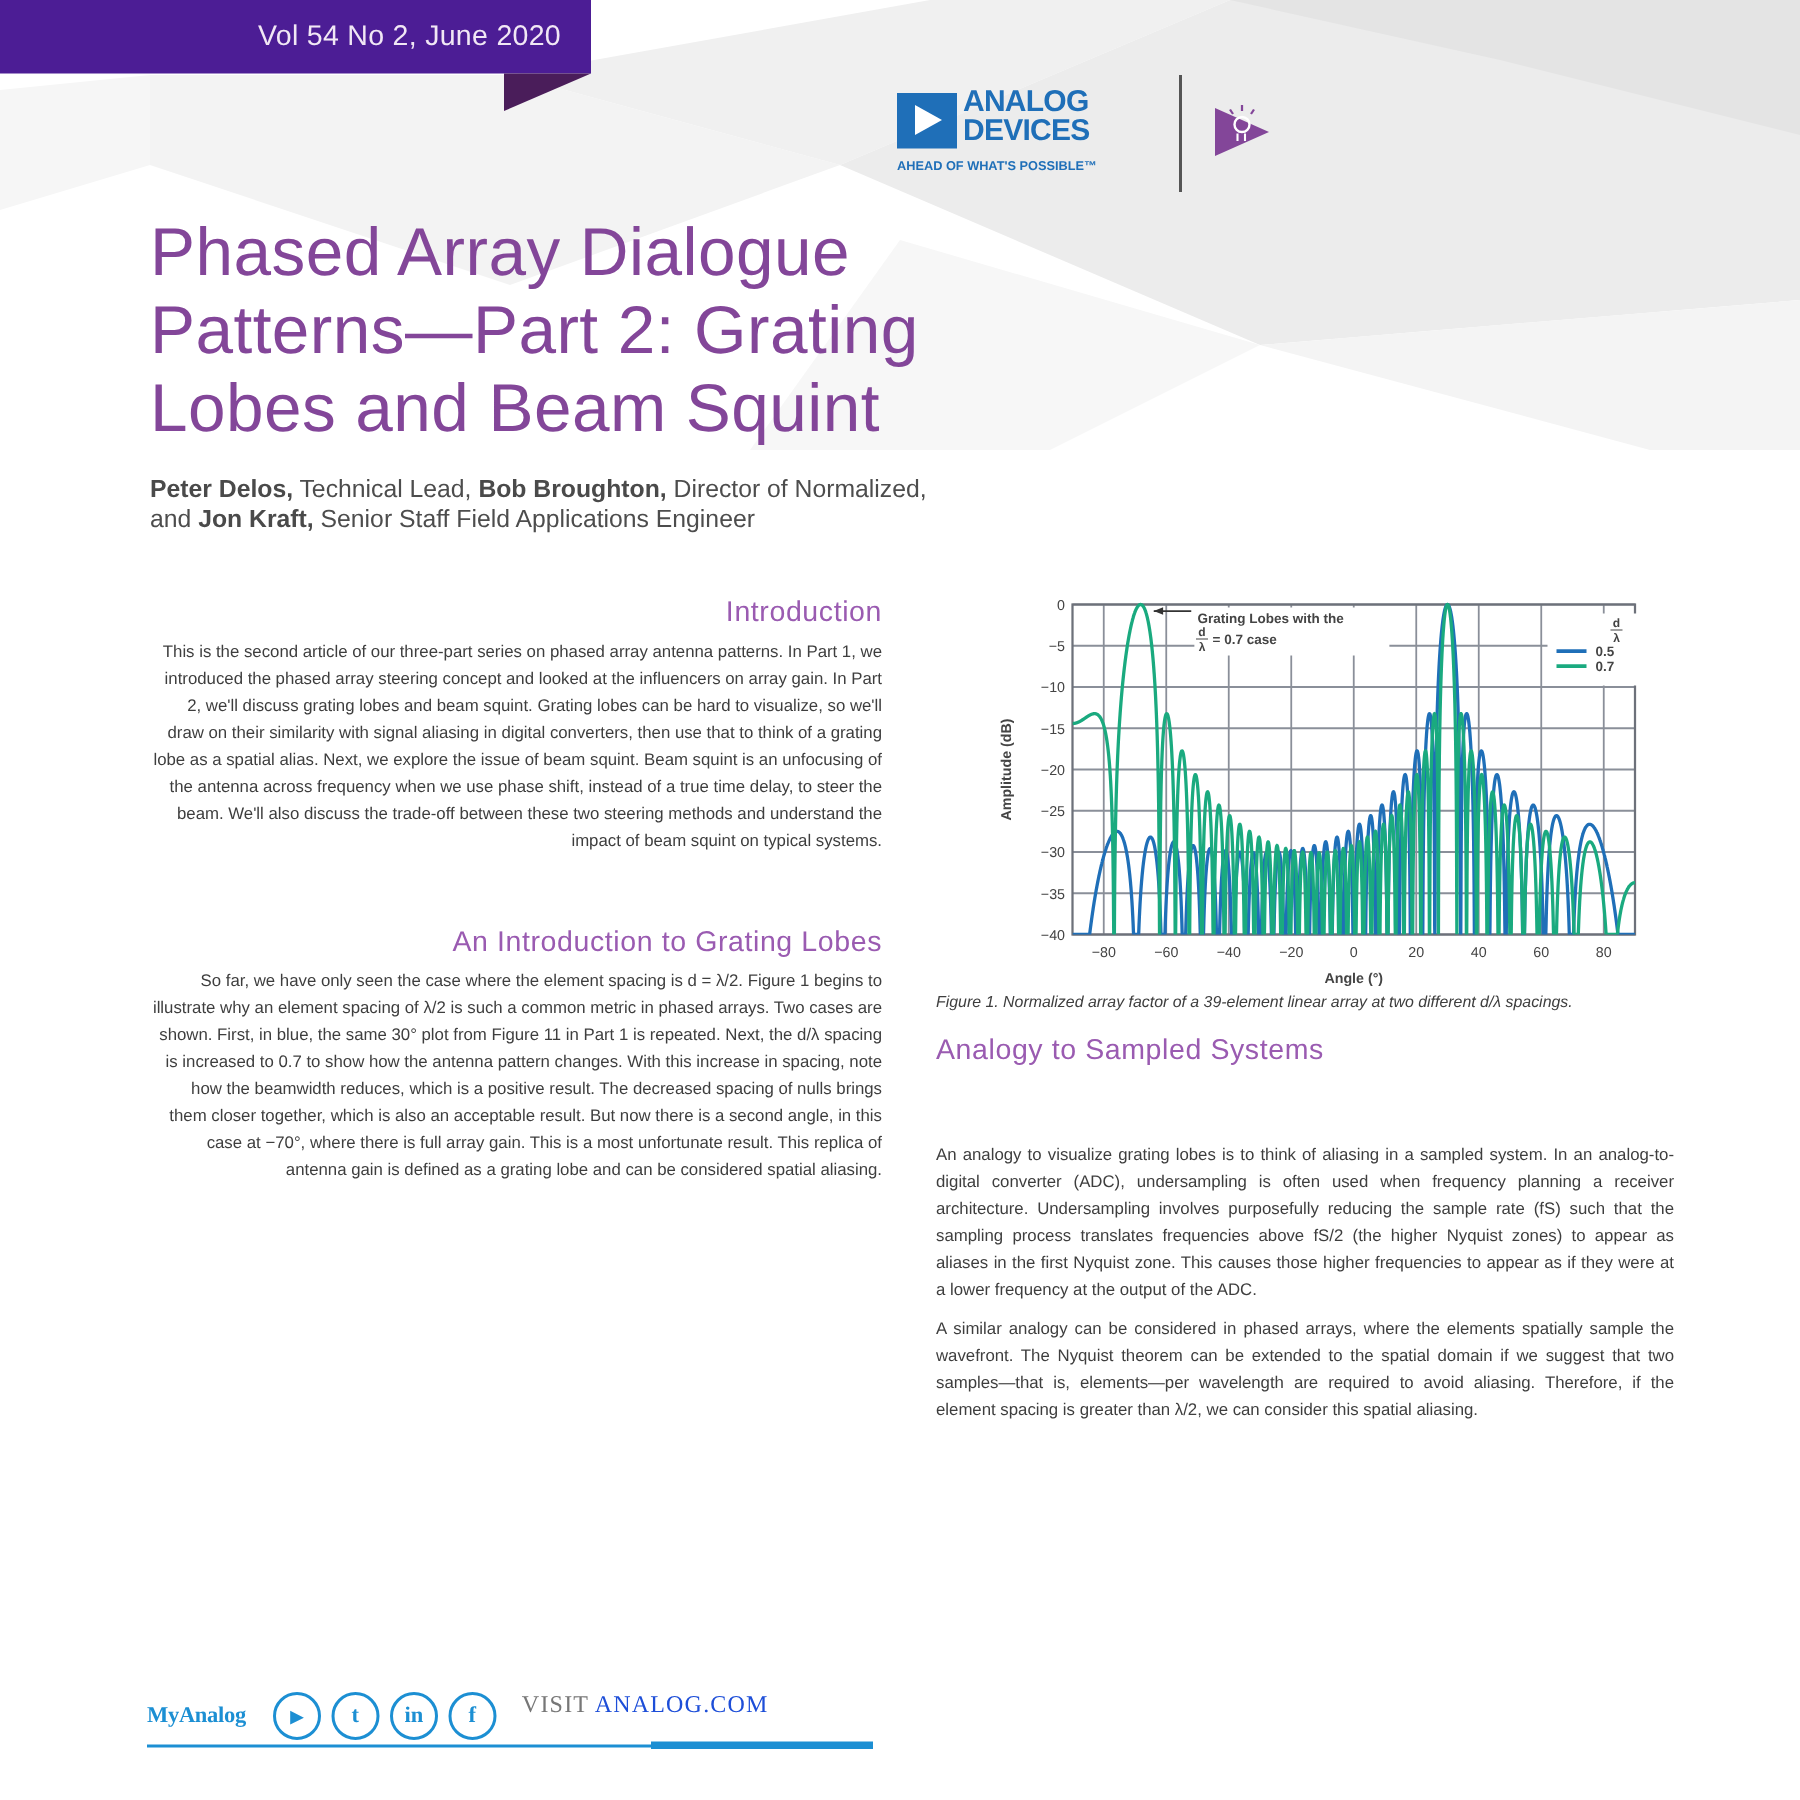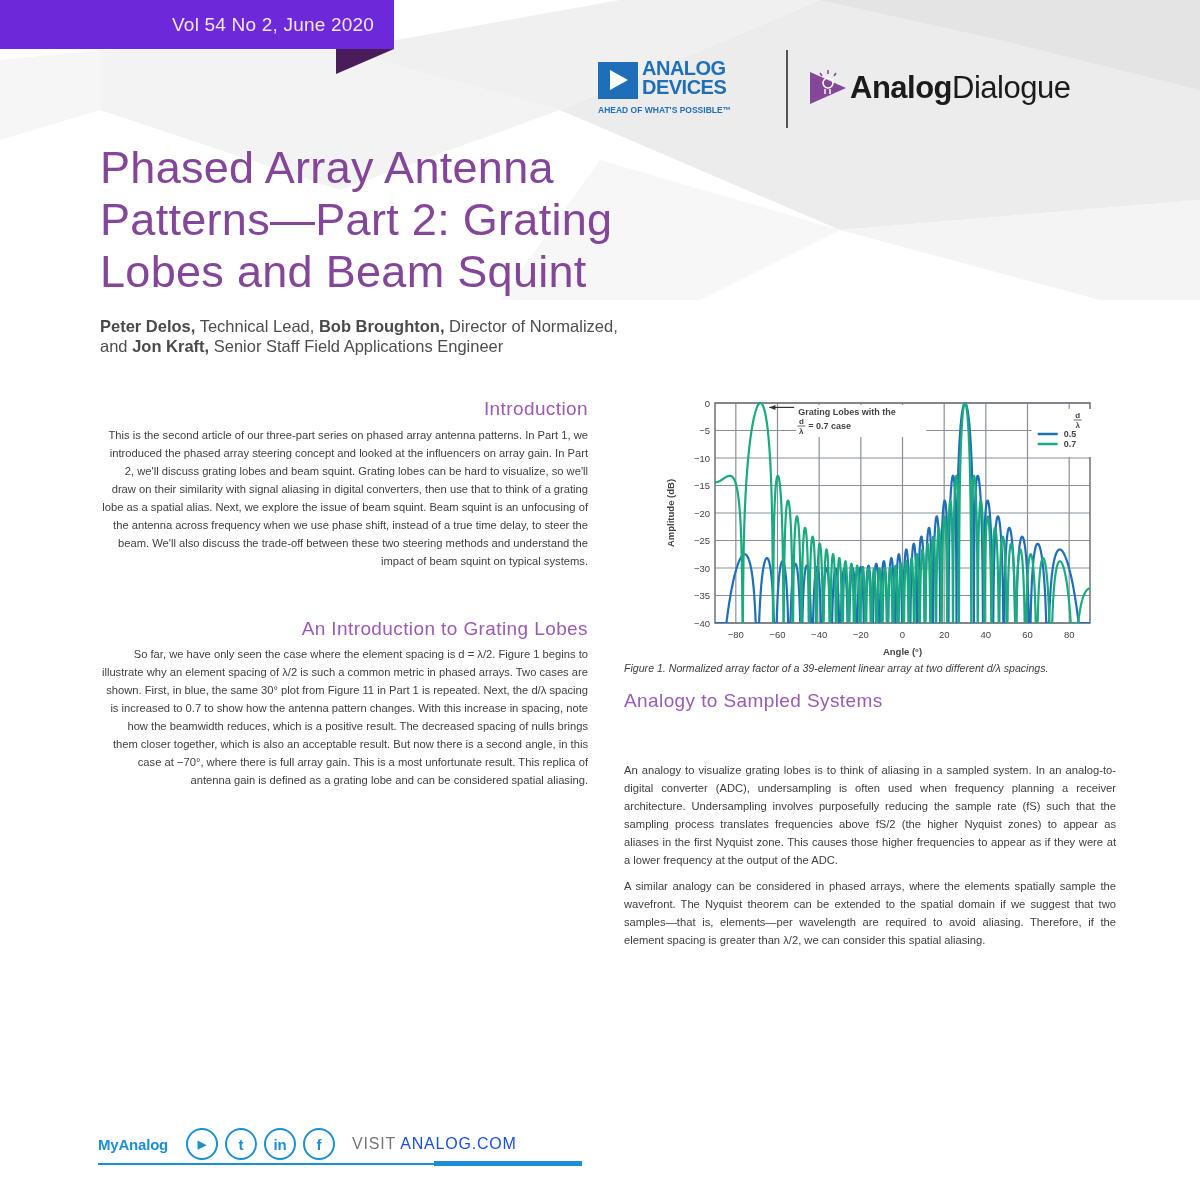--- a/index.html
+++ b/index.html
@@ -1,21 +1,21 @@
 <!DOCTYPE html>
 <html><head>
 <meta charset="utf-8">
 <style>
   * { box-sizing: border-box; margin: 0; padding: 0; }
   html, body { width: 1200px; height: 1200px; background: #ffffff; overflow: hidden; }
   body { position: relative; font-family: "Liberation Sans", sans-serif; color: #3a3a3a; }
 
   .bg-facets { position: absolute; left: 0; top: 0; width: 1200px; height: 300px; z-index: 0; }
 
-  .vol-banner { position: absolute; left: 0; top: 0; width: 394px; height: 49px; background: #6d28d9; z-index: 2;
+  .vol-banner { position: absolute; left: 0; top: 0; width: 394px; height: 49px; background: #4c1d95; z-index: 2;
     display: flex; align-items: center; justify-content: flex-end; padding-right: 20px; }
   .vol-banner span { color: #f1e7f5; font-size: 19px; letter-spacing: 0.2px; }
   .vol-fold { position: absolute; left: 336px; top: 49px; width: 0; height: 0; z-index: 2;
     border-left: 58px solid #4a1d5a; border-bottom: 25px solid transparent; border-top: 0 solid transparent; }
 
   .adi-logo { position: absolute; left: 598px; top: 62px; z-index: 2; }
   .adi-mark { position: absolute; left: 0; top: 0; width: 40px; height: 37px; background: #1f6fb8; }
   .adi-mark::after { content: ""; position: absolute; left: 12px; top: 8px; border-left: 18px solid #fff;
     border-top: 10.5px solid transparent; border-bottom: 10.5px solid transparent; }
   .adi-name { position: absolute; left: 44px; top: -3px; color: #1f6fb8; font-weight: bold; font-size: 20px;
@@ -39,21 +39,21 @@
   .body-text { position: absolute; font-size: 11.2px; line-height: 18px; color: #3e3e3e; text-align: justify; }
   .body-text p + p { margin-top: 8px; }
 
   .col-left { left: 100px; width: 488px; text-align: right; }
   .col-right { left: 624px; width: 492px; }
 
   .figure { position: absolute; left: 660px; top: 393px; width: 432px; height: 270px; }
   .caption { position: absolute; left: 624px; top: 662px; width: 500px; font-size: 10.6px; font-style: italic; color: #3e3e3e; }
 
   .footer { position: absolute; left: 98px; top: 1128px; width: 484px; height: 40px; }
-  .footer-row { display: flex; align-items: center; height: 32px; }
+  .footer-row { display: flex; height: 32px; font-family: Liberation Serif, serif; }
   .myanalog { color: #1c8fd3; font-weight: bold; font-size: 15px; letter-spacing: -0.2px; margin-right: 18px; display: flex; align-items: center; }
   .social { width: 32px; height: 32px; border: 2px solid #1c8fd3; border-radius: 50%; display: flex; align-items: center; justify-content: center;
     color: #1c8fd3; font-weight: bold; font-size: 15px; margin-right: 7px; }
   .visit { margin-left: 10px; font-size: 16px; letter-spacing: 0.8px; color: #777; }
   .visit span.link { color: #1d4ed8; }
   .footer-line { position: absolute; left: 0; top: 35px; width: 484px; height: 2px; background: #1c8fd3; }
   .footer-bar { position: absolute; left: 336px; top: 33px; width: 148px; height: 5px; background: #1c8fd3; }
 </style>
 </head>
 <body>
@@ -87,25 +87,24 @@
 <div class="ad-logo">
   <svg class="ad-mark" viewBox="0 0 40 40" width="40" height="40">
     <polygon points="2,4 38,20 2,36" fill="#834699"></polygon>
     <circle cx="20" cy="15" r="5" fill="none" stroke="#fff" stroke-width="1.6"></circle>
     <line x1="17" y1="21" x2="17" y2="26" stroke="#fff" stroke-width="1.4"></line>
     <line x1="22" y1="21" x2="22" y2="26" stroke="#fff" stroke-width="1.4"></line>
     <line x1="20" y1="2" x2="20" y2="6" stroke="#834699" stroke-width="1.5"></line>
     <line x1="12" y1="5" x2="14" y2="8" stroke="#834699" stroke-width="1.5"></line>
     <line x1="28" y1="5" x2="26" y2="8" stroke="#834699" stroke-width="1.5"></line>
   </svg>
-  <div class="ad-text"><b>Analog</b><span>Dialogue</span></div>
 </div>
 
 <h1 class="title" style="font-weight:normal;">
-  <span>Phased Array Antenna</span>
+  <span>Phased Array Dialogue</span>
   <span>Patterns—Part 2: Grating</span>
   <span>Lobes and Beam Squint</span>
 </h1>
 
 <div class="authors">
   <b>Peter Delos,</b><span> Technical Lead, </span><b>Bob Broughton,</b><span> Director of Normalized,</span><br>
   <span>and </span><b>Jon Kraft,</b><span> Senior Staff Field Applications Engineer</span>
 </div>
 
 <h2 class="section-h col-left" style="top:398px;font-weight:normal;">Introduction</h2>

